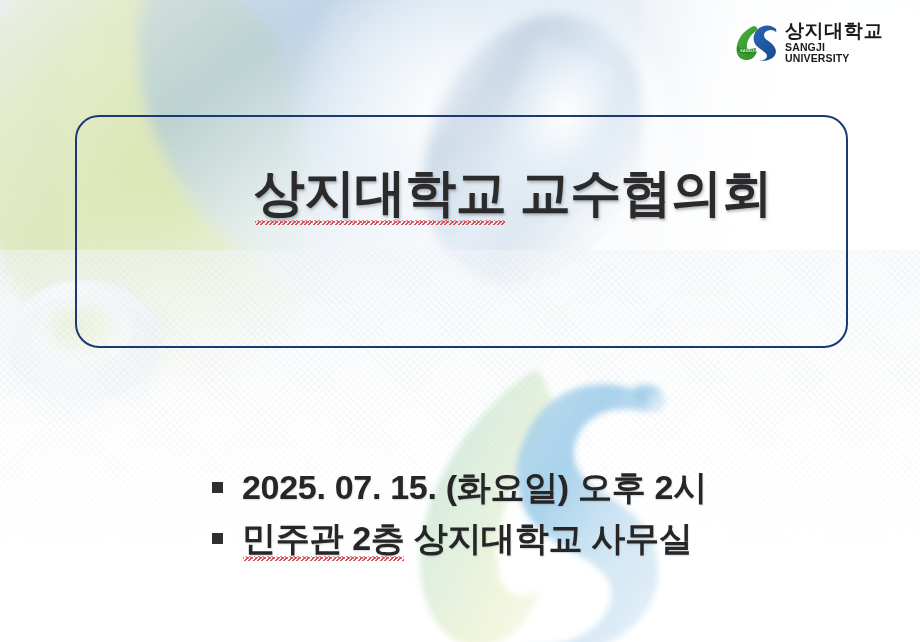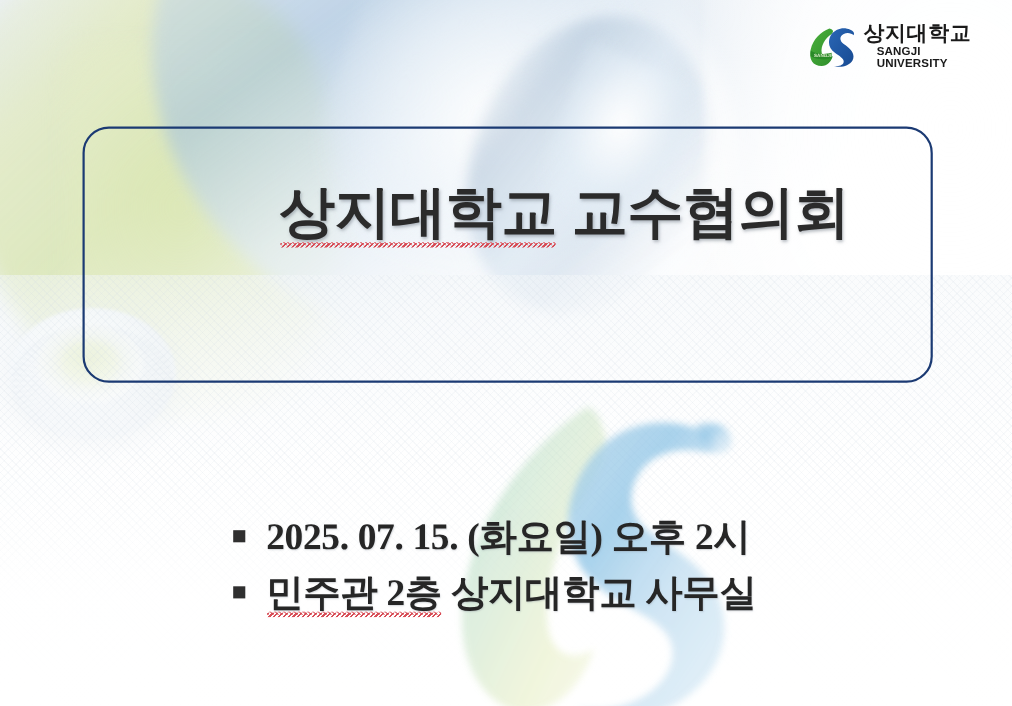--- a/index.html
+++ b/index.html
@@ -232,21 +232,20 @@
   .bullets {
     position: absolute;
     left: 212px;
     top: 462px;
     width: 640px;
   }
   .bullet-row {
     display: flex;
     align-items: center;
     height: 51px;
-    font-family: Liberation Serif, serif;
   }
   .bullet-mark {
     width: 11px;
     height: 11px;
     background: #2f2f2f;
     margin-right: 19px;
     flex: 0 0 auto;
   }
   .bullet-text {
     font-size: 34px;
@@ -284,21 +283,20 @@
     font-weight: bold;
     color: #1a1a1a;
     letter-spacing: 0.6px;
   }
   .logo-en {
     font-size: 10.5px;
     font-weight: bold;
     color: #1a1a1a;
     letter-spacing: 0.15px;
     margin-top: 2px;
-    margin-left: 12px;
   }
 </style>
 </head>
 <body>
 
 <div id="slide">
 
   <div class="bg-layer bg-base"></div>
   <div class="bg-layer bg-green-slab"></div>
   <div class="bg-layer bg-green-slab2"></div>

